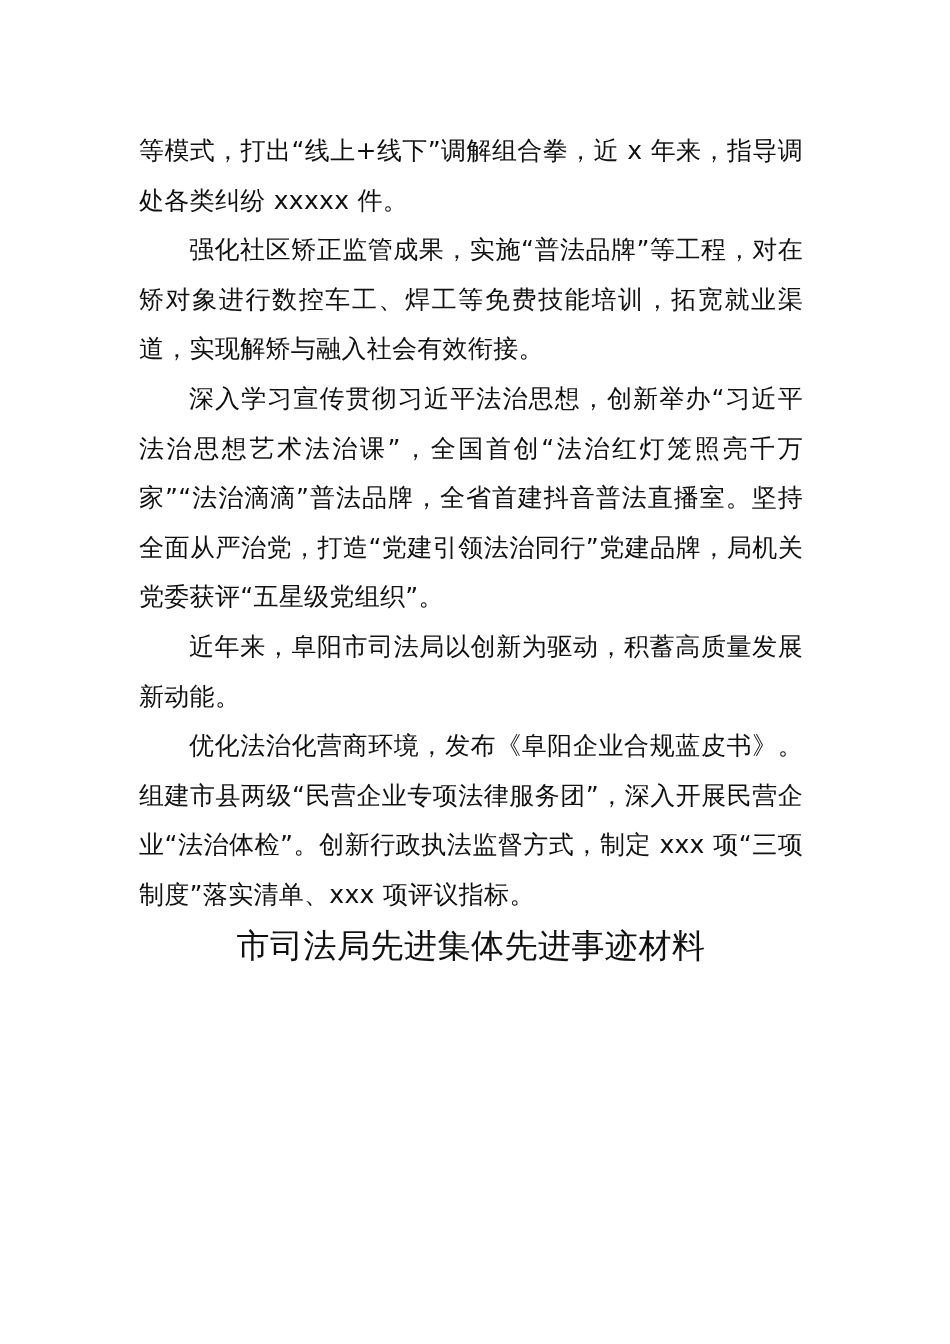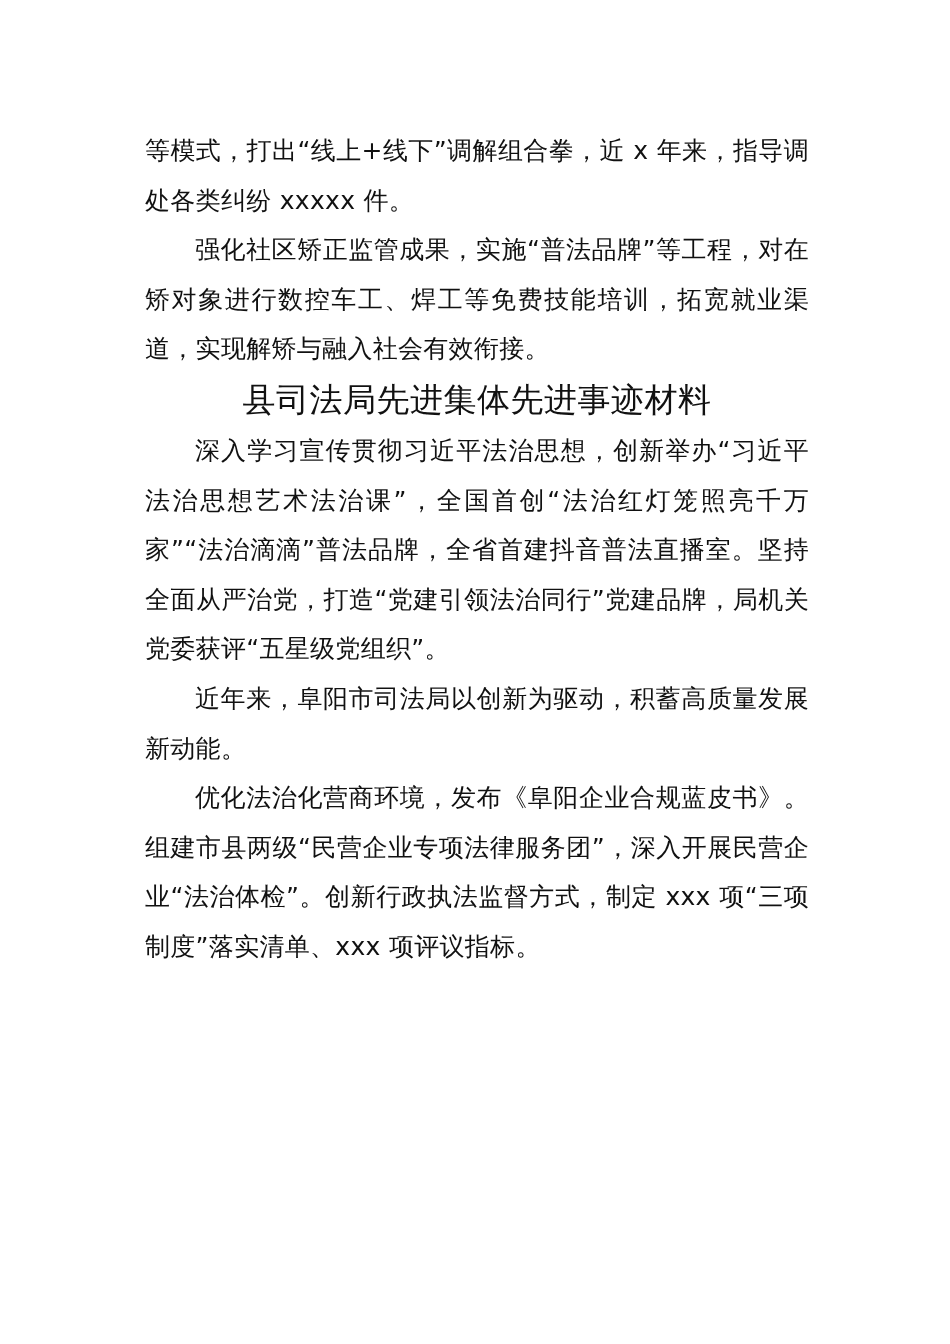--- a/index.html
+++ b/index.html
@@ -1,27 +1,27 @@
 <!DOCTYPE html>
 <html><head>
 <meta charset="utf-8">
 <style>
   html, body { margin: 0; padding: 0; background: #ffffff; }
   body { width: 950px; height: 1344px; position: relative; overflow: hidden;
          font-family: "DejaVu Sans", "Liberation Sans", sans-serif; color: #111; }
-  .page { position: absolute; left: 145px; top: 126px; width: 664px; }
+  .page { position: absolute; left: 139px; top: 126px; width: 664px; }
   .para { font-size: 25px; line-height: 49.6px; margin: 0; text-align: justify;
           text-indent: 50px; letter-spacing: 0.3px; }
   .para.cont { text-indent: 0; }
   .heading { font-size: 33px; line-height: 52px; text-align: center; margin: 0;
              font-weight: normal; letter-spacing: 0.5px; }
 </style>
 </head>
 <body>
 
 <div class="page">
   <p class="para cont">等模式，打出“线上+线下”调解组合拳，近 x 年来，指导调处各类纠纷 xxxxx 件。</p>
   <p class="para">强化社区矫正监管成果，实施“普法品牌”等工程，对在矫对象进行数控车工、焊工等免费技能培训，拓宽就业渠道，实现解矫与融入社会有效衔接。</p>
-  <h2 class="heading">县司法局先进集体先进事迹材料</h2>
   <p class="para">深入学习宣传贯彻习近平法治思想，创新举办“习近平法治思想艺术法治课”，全国首创“法治红灯笼照亮千万家”“法治滴滴”普法品牌，全省首建抖音普法直播室。坚持全面从严治党，打造“党建引领法治同行”党建品牌，局机关党委获评“五星级党组织”。</p>
   <p class="para">近年来，阜阳市司法局以创新为驱动，积蓄高质量发展新动能。</p>
   <p class="para">优化法治化营商环境，发布《阜阳企业合规蓝皮书》。组建市县两级“民营企业专项法律服务团”，深入开展民营企业“法治体检”。创新行政执法监督方式，制定 xxx 项“三项制度”落实清单、xxx 项评议指标。</p>
+  <h2 class="heading">市司法局先进集体先进事迹材料</h2>
 </div>
 
 </body></html>

